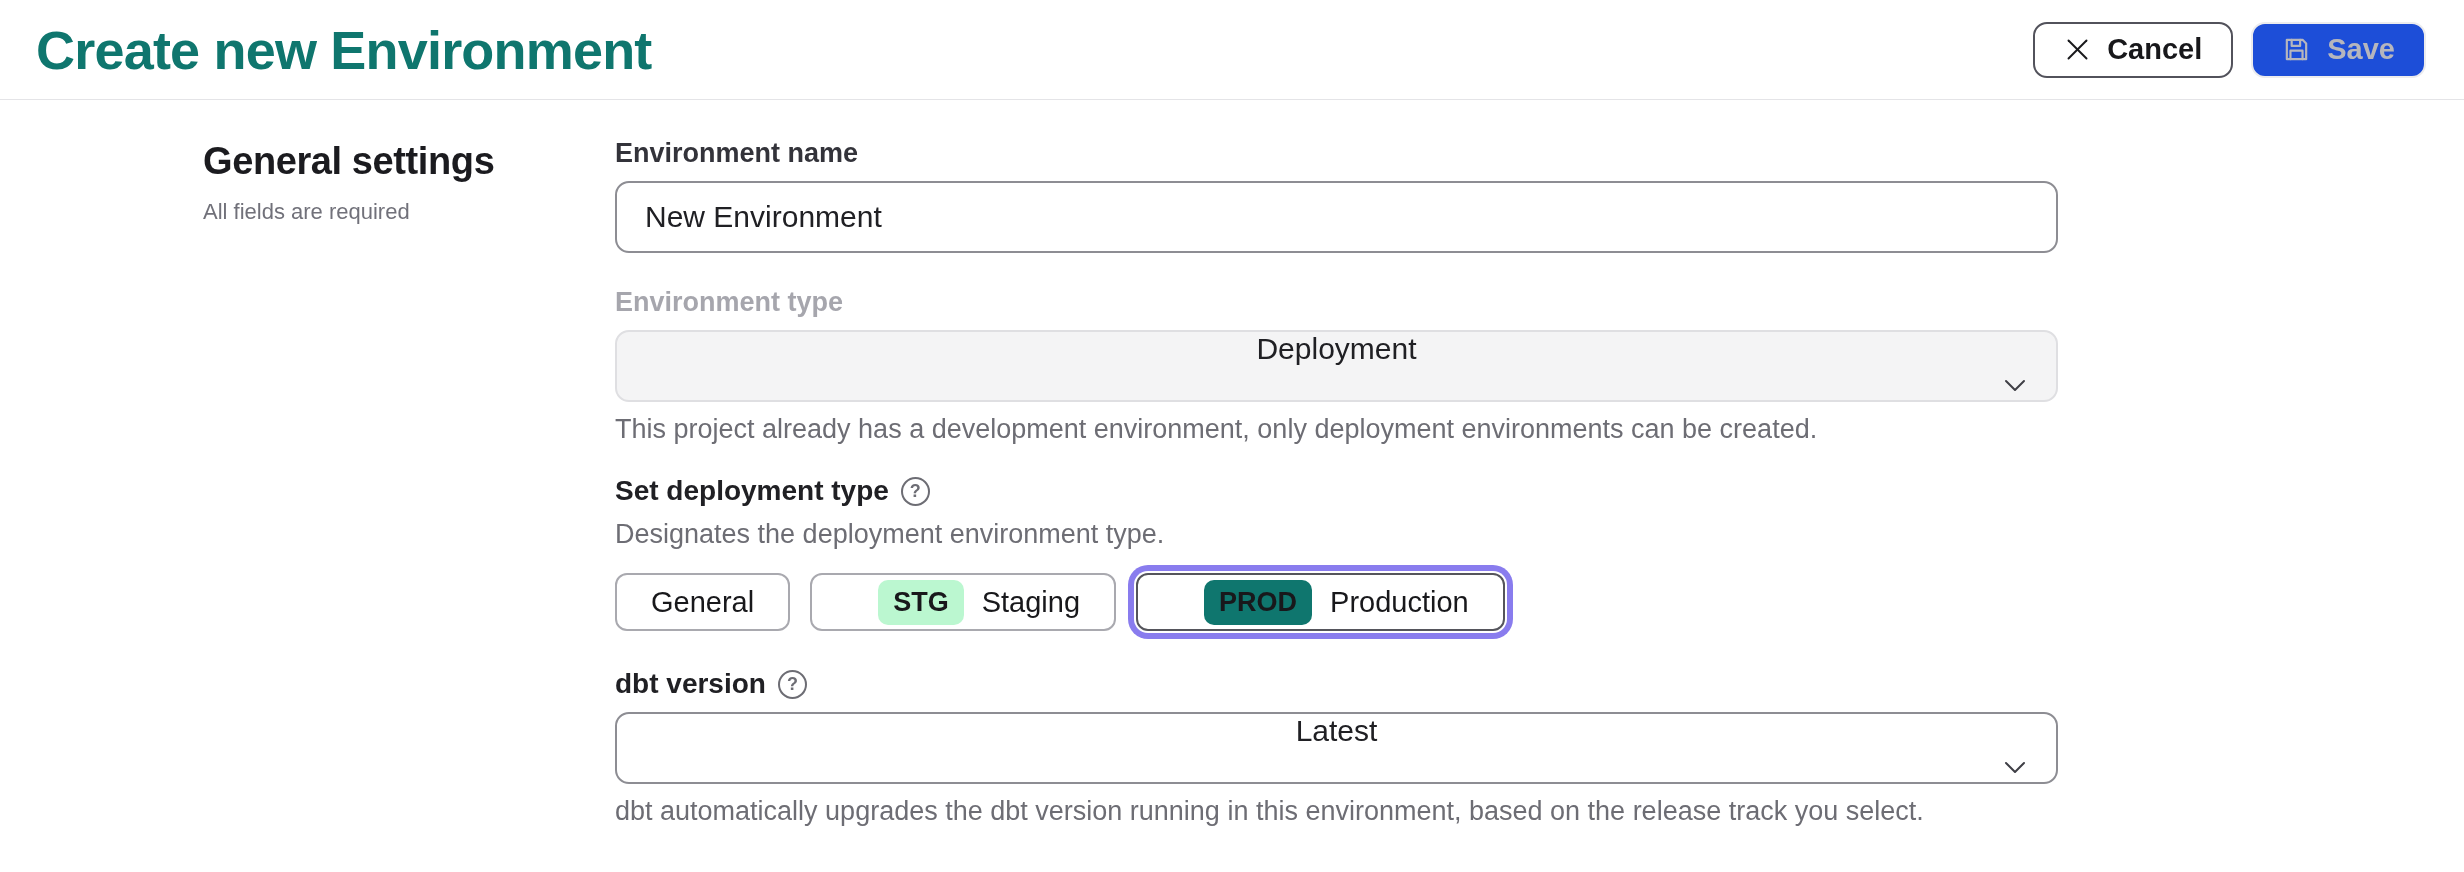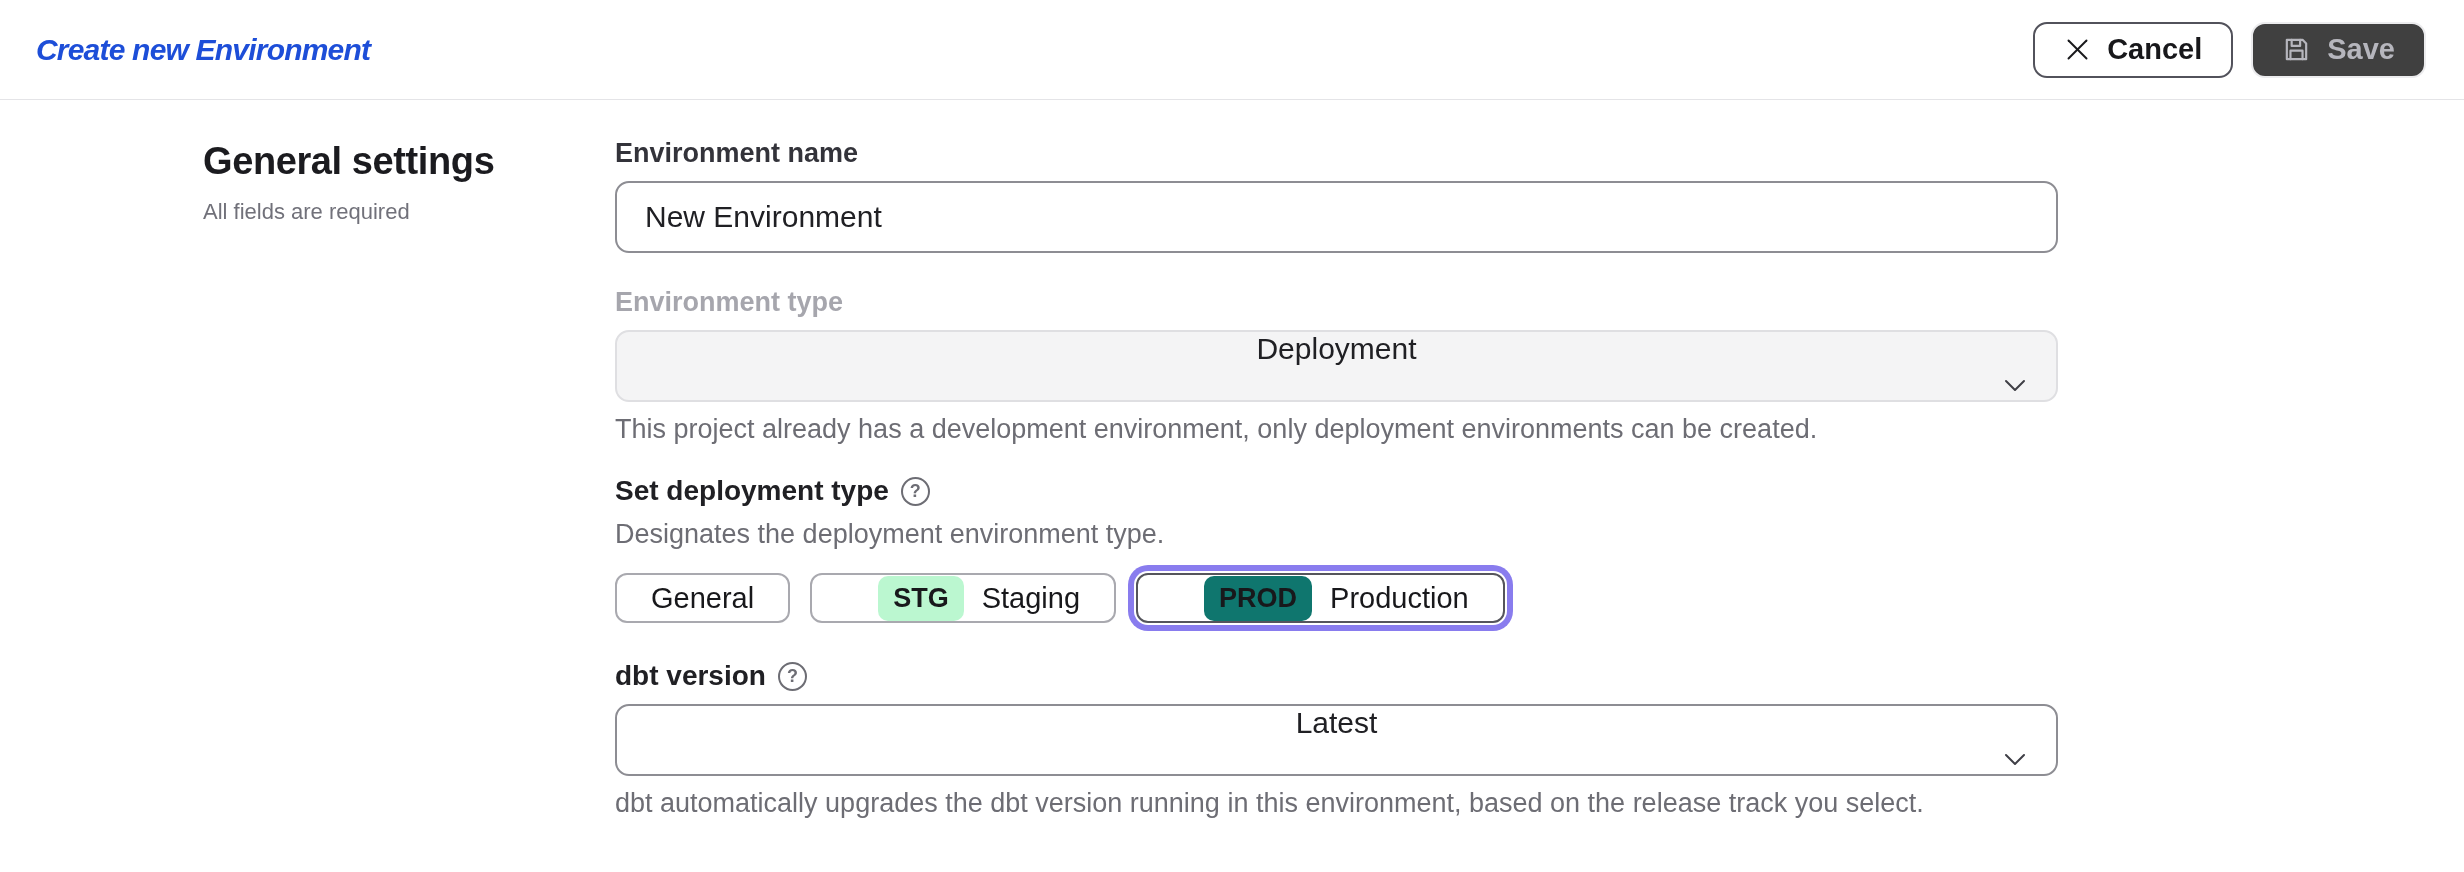--- a/index.html
+++ b/index.html
@@ -5,31 +5,31 @@
   * { margin:0; padding:0; box-sizing:border-box; }
   html,body { width:2464px; height:872px; background:#ffffff; overflow:hidden; }
   body { font-family:"Liberation Sans","DejaVu Sans",sans-serif; color:#1b1b1f; }
 
   
   .header {
     height:100px; display:flex; align-items:center;
     padding:0 38px 0 36px; border-bottom:1px solid #e4e4e7;
   }
   .page-title {
-    font-size:30px; font-weight:700; letter-spacing:-0.8px; color:#1d4ed8;font-style:italic;
+    font-size:54px; font-weight:700; letter-spacing:-0.8px; color:#0f766e;
   }
   .header-actions { margin-left:auto; display:flex; align-items:center; gap:18px; }
   .btn {
     display:inline-flex; align-items:center; gap:16px;
     height:56px; padding:0 29px; border-radius:14px;
     font-size:29px; font-weight:600; cursor:pointer;
     font-family:inherit;
   }
   .btn-cancel { background:#ffffff; border:2px solid #52525b; color:#18181b; }
-  .btn-save   { background:#404040; border:2px solid #ececee; color:#b6b6bd; cursor:default; }
+  .btn-save   { background:#1d4ed8; border:2px solid #ececee; color:#b6b6bd; cursor:default; }
   .btn svg { display:block; }
 
   
   .content { display:flex; padding-top:38px; }
   .left-col { width:615px; padding-left:203px; flex:none; }
   .form-col { width:1443px; flex:none; }
 
   .section-title { font-size:38px; font-weight:700; letter-spacing:-0.4px; color:#1b1b1f; margin-top:2px; }
   .section-sub   { font-size:22px; color:#71717a; margin-top:16px; }
 
@@ -64,21 +64,21 @@
   .help-icon {
     width:29px; height:29px; border:2px solid #6d6d74; border-radius:50%;
     display:inline-flex; align-items:center; justify-content:center;
     font-size:18px; font-weight:700; color:#6d6d74; flex:none;
   }
 
   
   .dt-row { display:flex; align-items:center; gap:20px; margin-top:16px; padding:7px 0; }
   .dt-btn {
     display:inline-flex; align-items:center; gap:18px;
-    height:50px; padding:0 34px; background:#ffffff;
+    height:58px; padding:0 34px; background:#ffffff;
     border:2px solid #a9a9af; border-radius:12px;
     font-size:29px; font-weight:500; color:#18181b; cursor:pointer;
     font-family:inherit;
   }
   .dt-btn.selected {
     border-color:#55555c;
     box-shadow: 0 0 0 2px #ffffff, 0 0 0 8px #897cee;
   }
   .dt-badge {
     display:inline-flex; align-items:center; justify-content:center;

